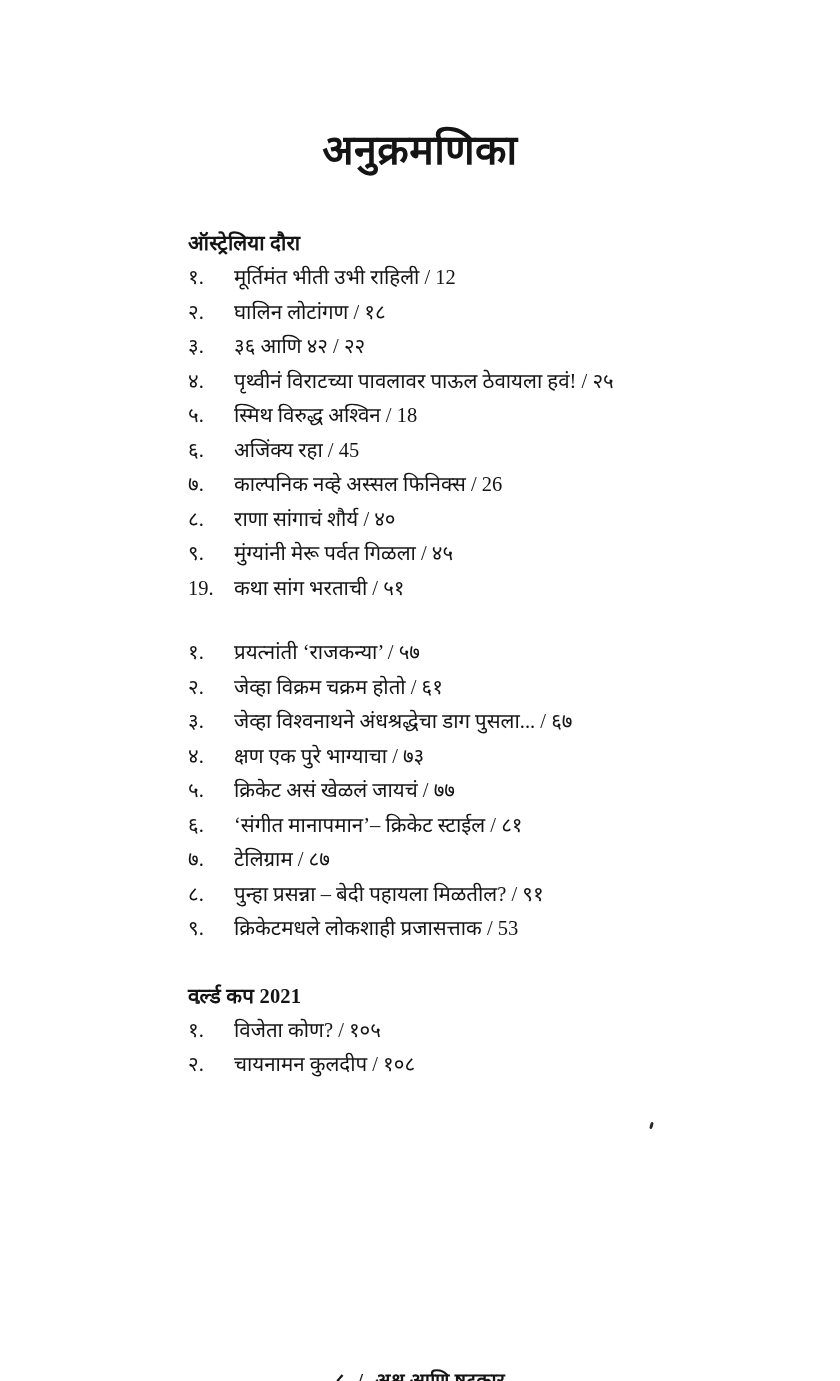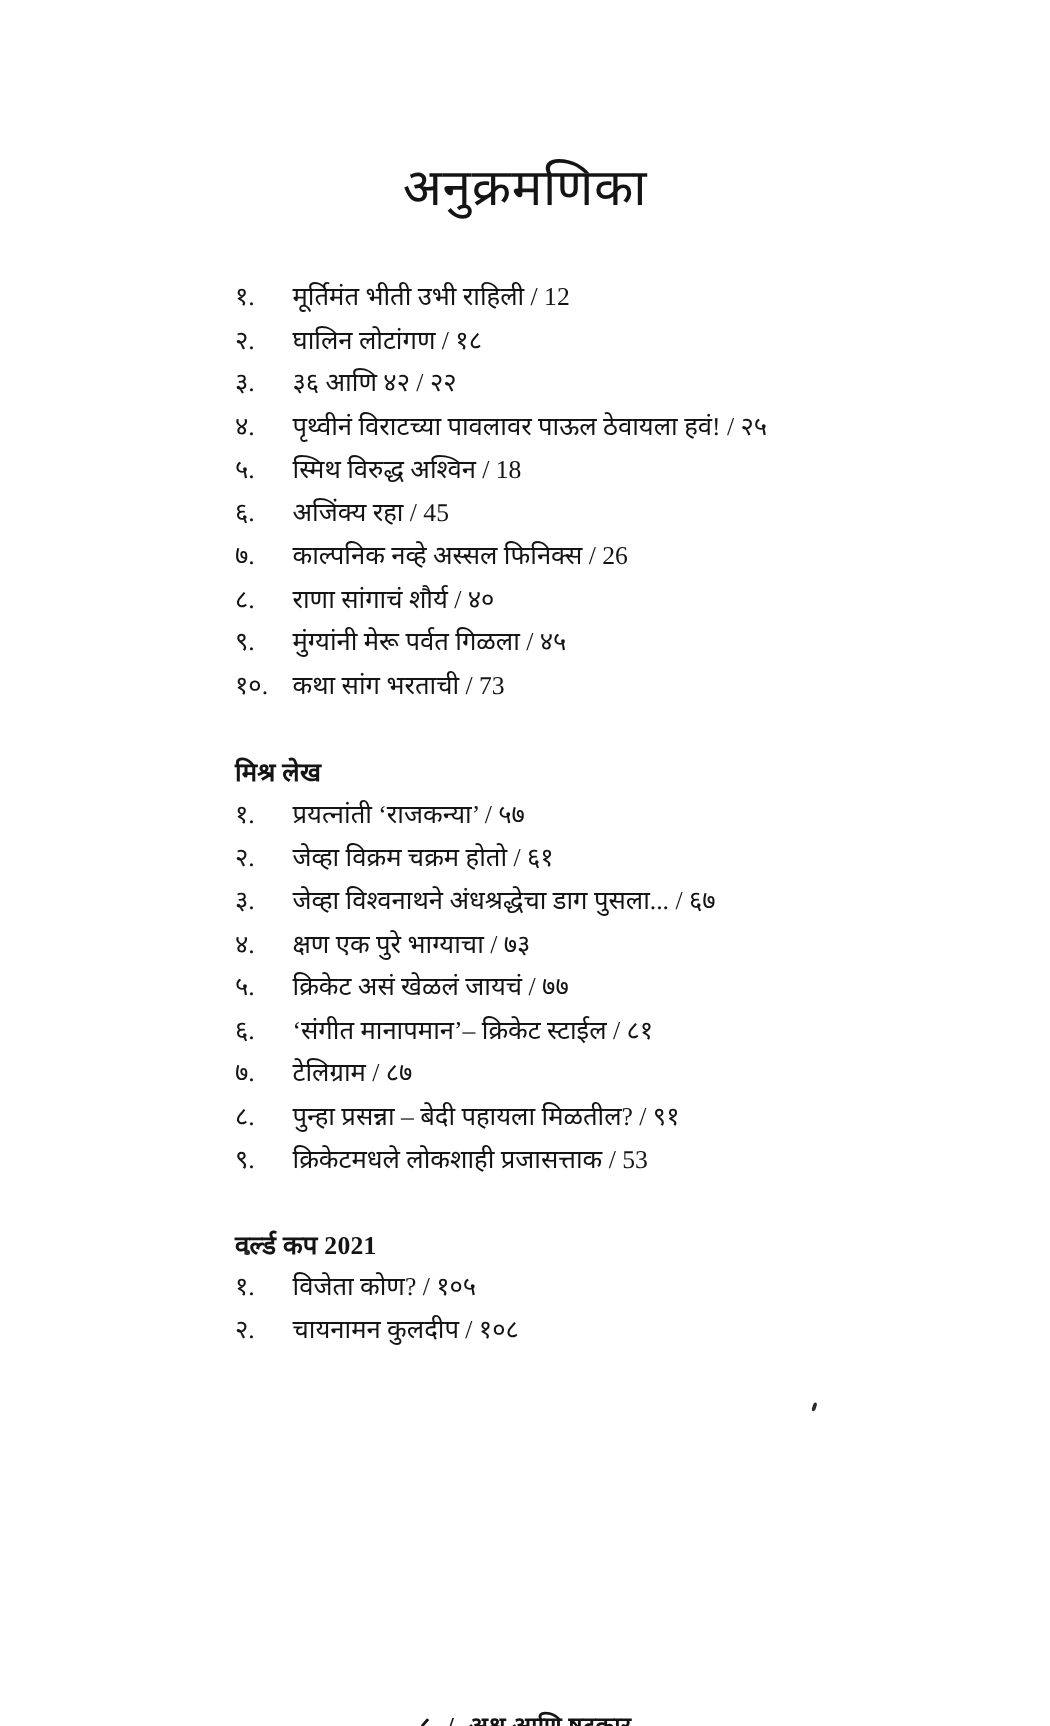--- a/index.html
+++ b/index.html
@@ -18,21 +18,21 @@
   .page {
     width: 840px;
     height: 1381px;
     position: relative;
     box-sizing: border-box;
     padding: 0;
   }
   .title {
     text-align: center;
     font-size: 41px;
-    font-weight: normal;
+    font-weight: bold;
     letter-spacing: 0.5px;
     margin-top: 120px;
     margin-bottom: 0;
     font-family: "Liberation Serif", "DejaVu Serif", serif;
   }
   .content {
     margin-left: 188px;
     margin-right: 120px;
     margin-top: 52px;
   }
@@ -90,20 +90,21 @@
 </head>
 <body>
 
 <div class="page">
 
   <div class="title">अनुक्रमणिका</div>
 
   <div class="content">
 
     <div class="section">
+      <div class="section-heading">ऑस्ट्रेलिया दौरा</div>
 
       <div class="entry">
         <span class="num">१.</span>
         <span class="txt">मूर्तिमंत भीती उभी राहिली / 12</span>
       </div>
       <div class="entry">
         <span class="num">२.</span>
         <span class="txt">घालिन लोटांगण / १८</span>
       </div>
       <div class="entry">
@@ -128,29 +129,28 @@
       </div>
       <div class="entry">
         <span class="num">८.</span>
         <span class="txt">राणा सांगाचं शौर्य / ४०</span>
       </div>
       <div class="entry">
         <span class="num">९.</span>
         <span class="txt">मुंग्यांनी मेरू पर्वत गिळला / ४५</span>
       </div>
       <div class="entry">
-        <span class="num">१०.</span>
-        <span class="txt">कथा सांग भरताची / 73</span>
+        <span class="num">19.</span>
+        <span class="txt">कथा सांग भरताची / ५१</span>
       </div>
     </div>
 
     <div class="gap-1"></div>
 
     <div class="section">
-      <div class="section-heading">मिश्र लेख</div>
 
       <div class="entry">
         <span class="num">१.</span>
         <span class="txt">प्रयत्नांती ‘राजकन्या’ / ५७</span>
       </div>
       <div class="entry">
         <span class="num">२.</span>
         <span class="txt">जेव्हा विक्रम चक्रम होतो / ६१</span>
       </div>
       <div class="entry">

